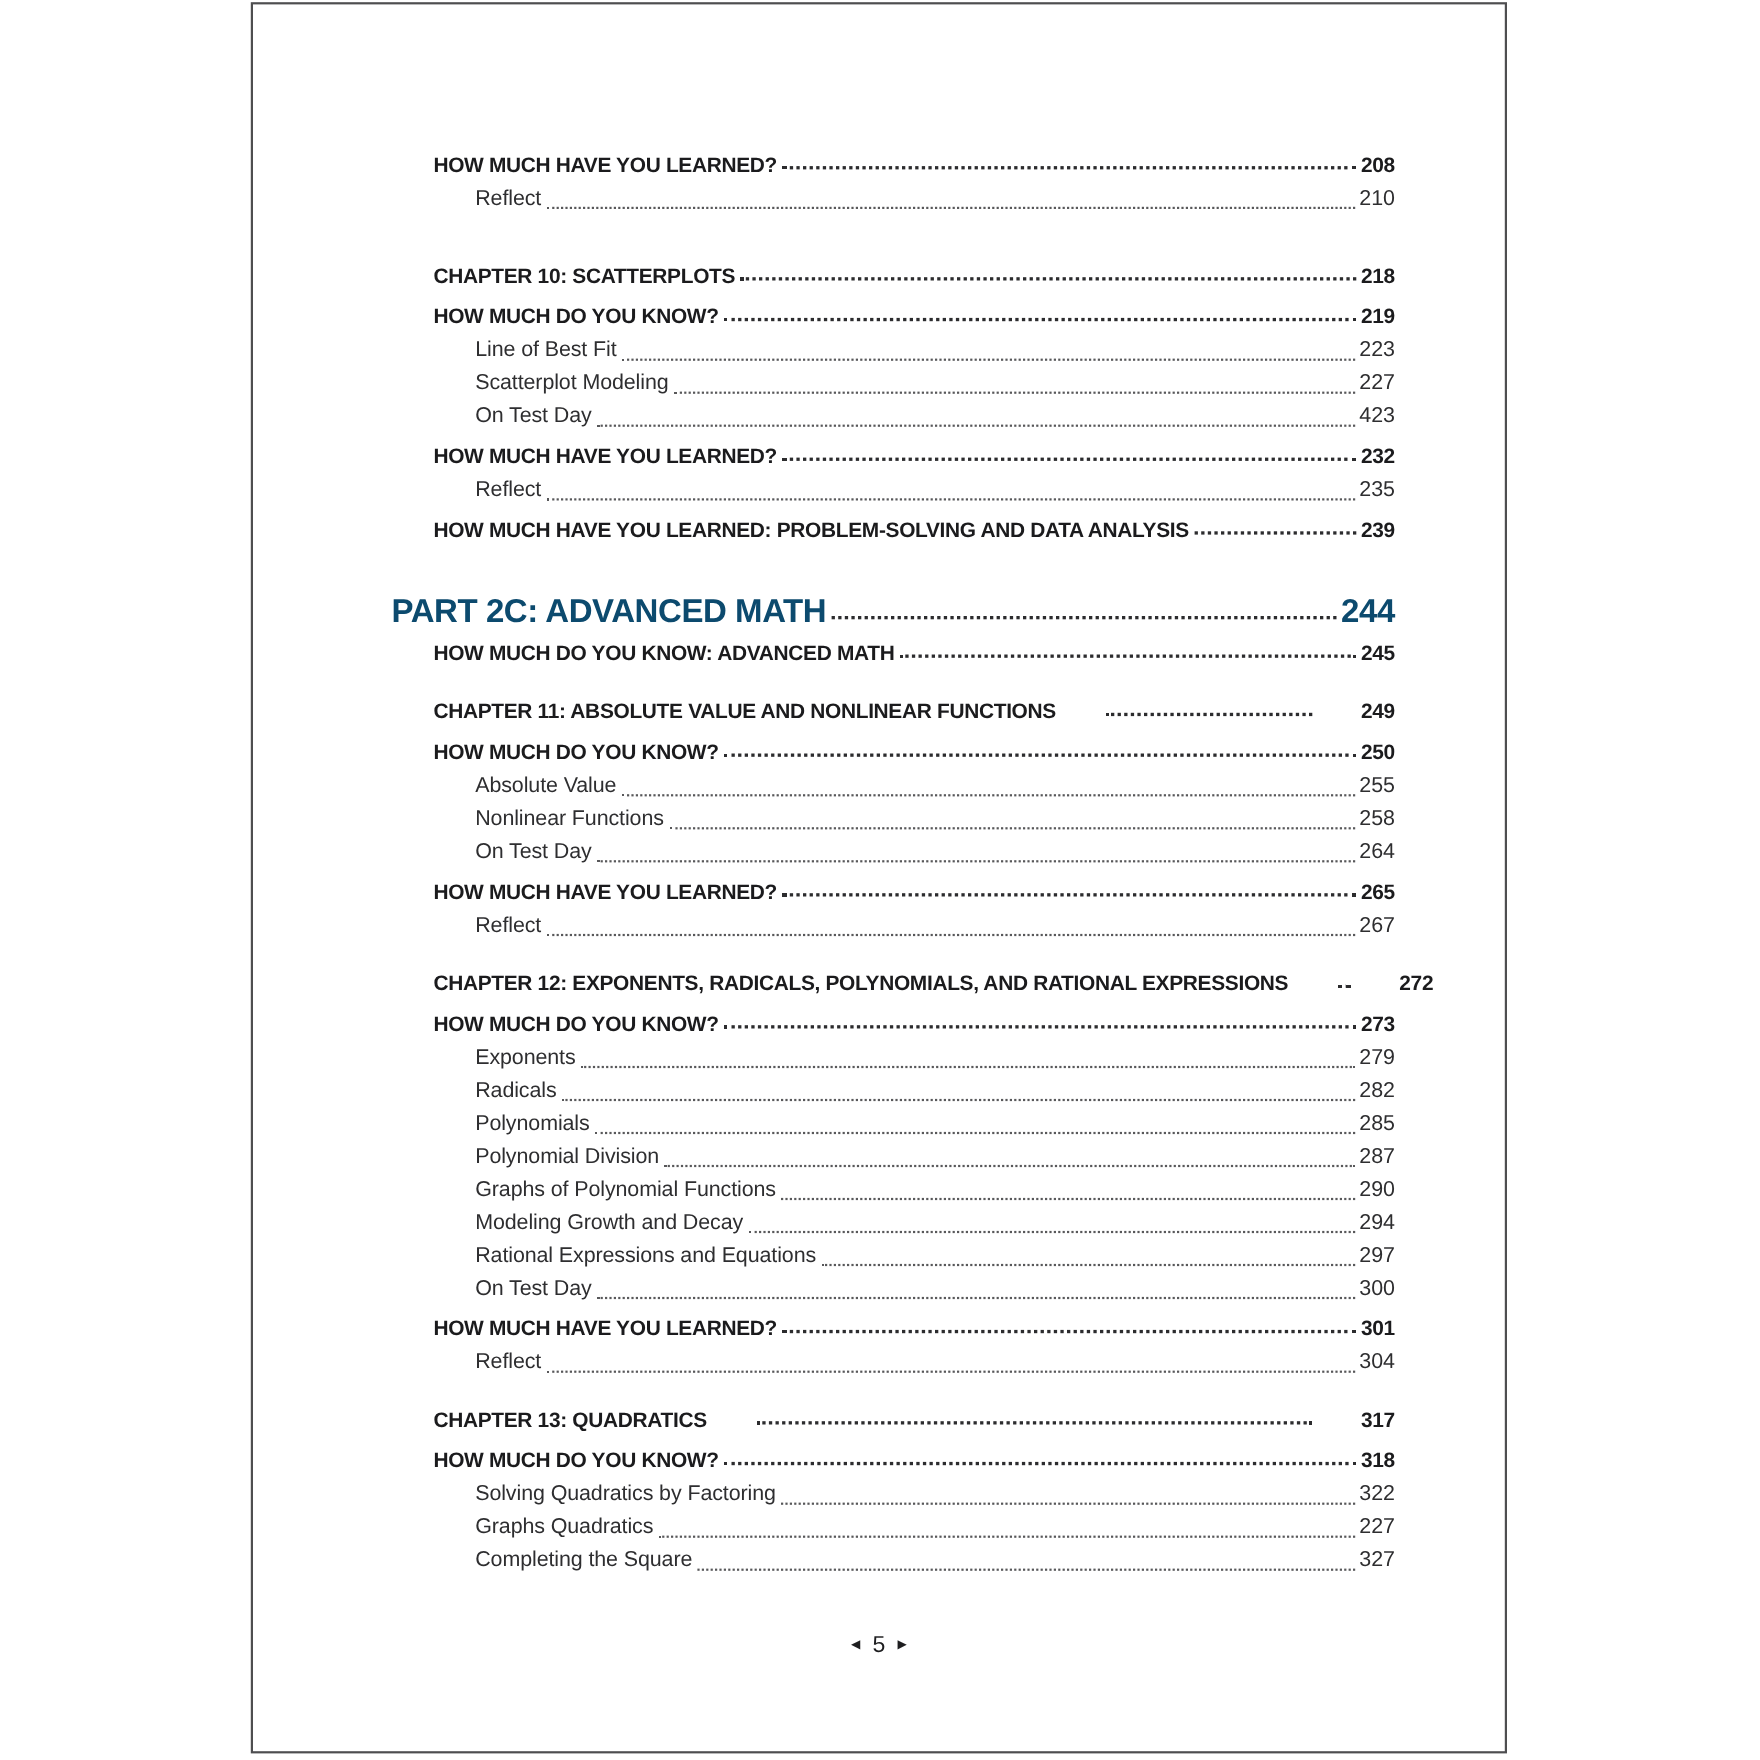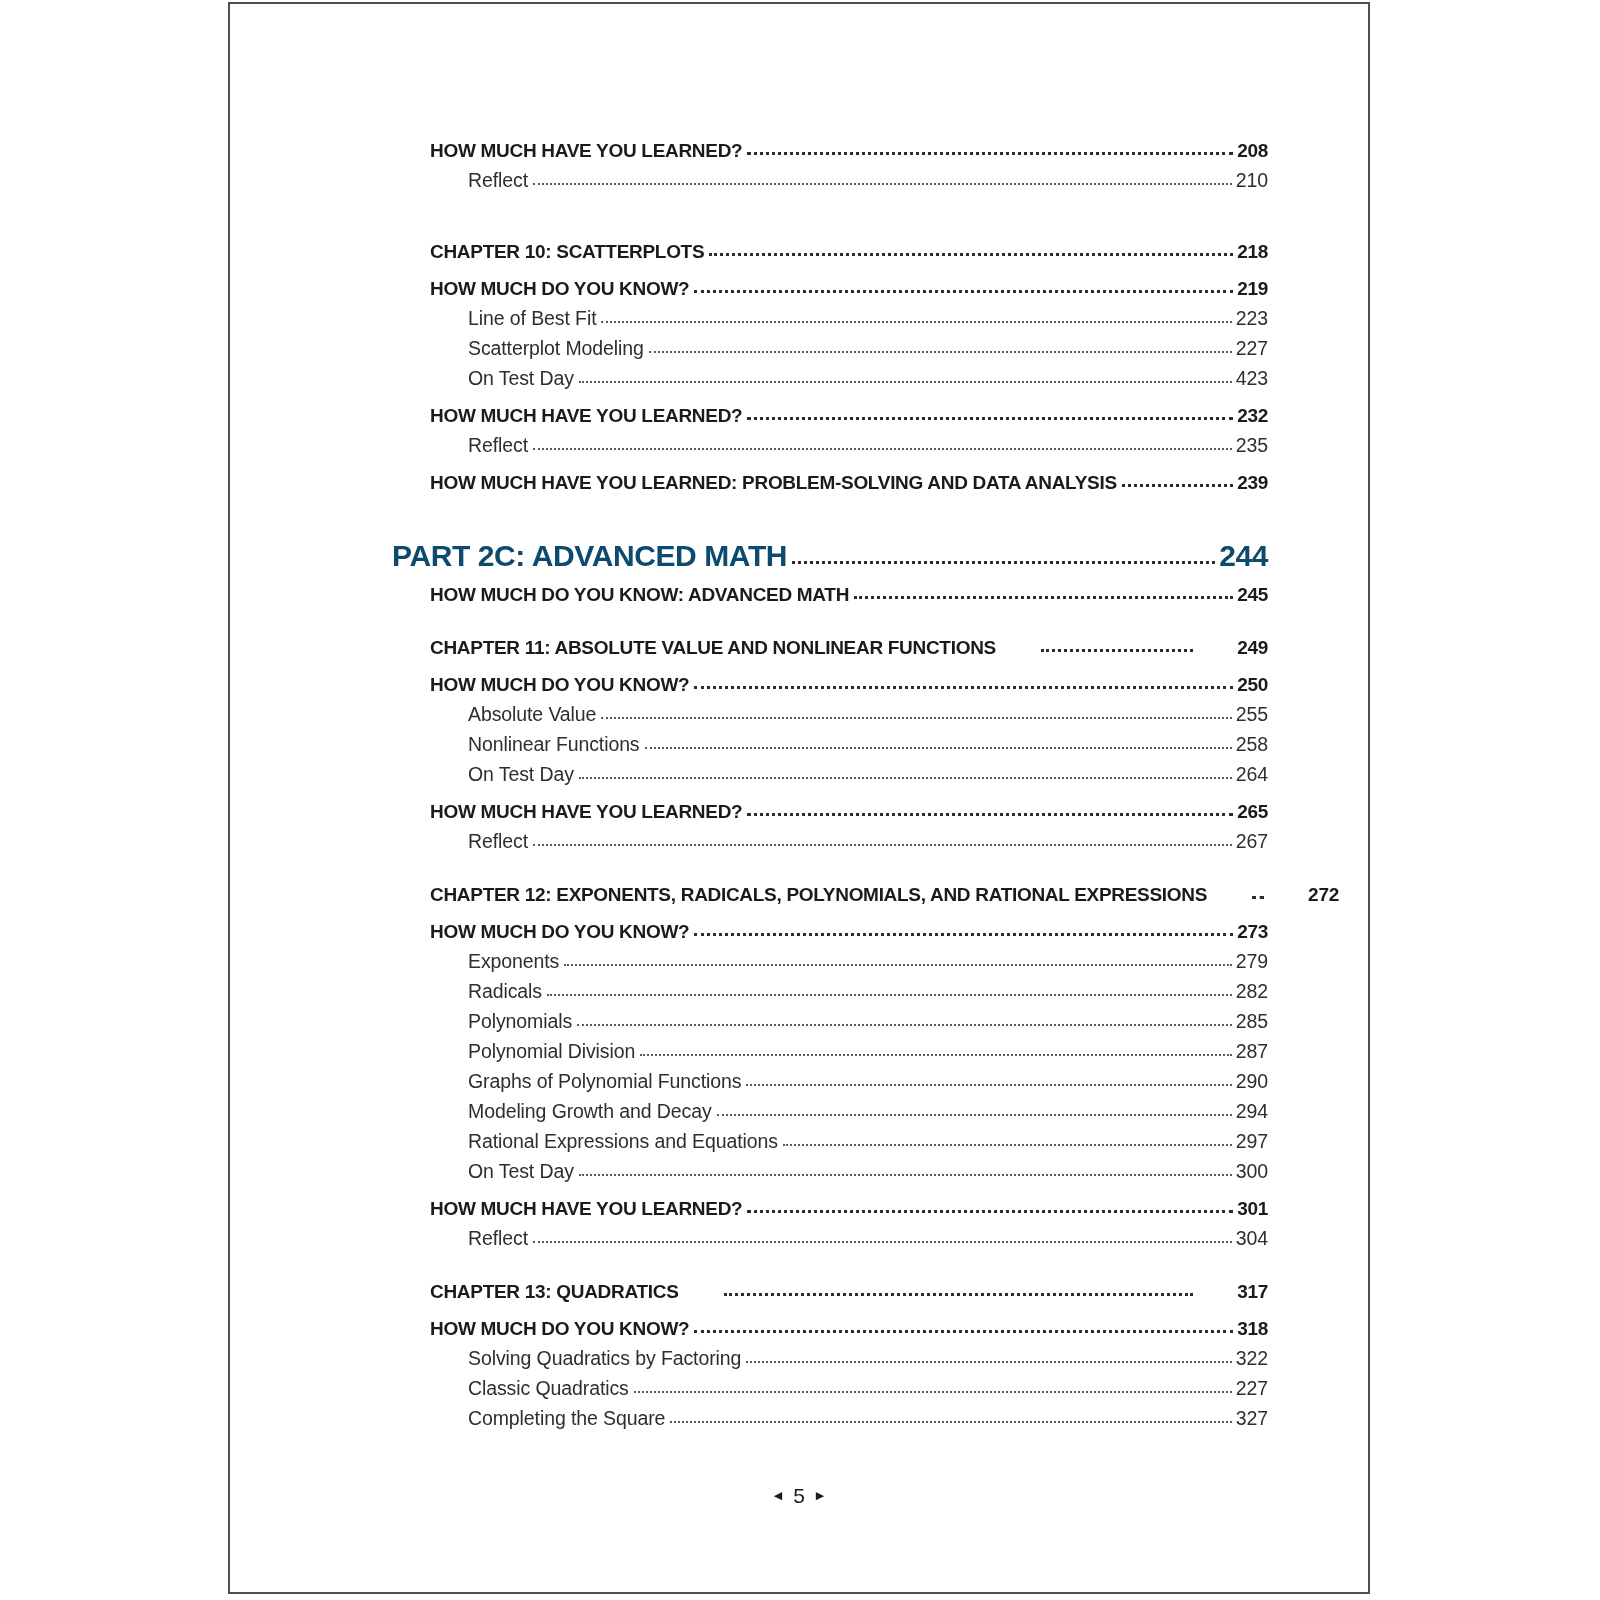--- a/index.html
+++ b/index.html
@@ -11,21 +11,20 @@
     color: #1d1d1f;
   }
   .canvas { position: relative; width: 1600px; height: 1600px; background: #ffffff; }
 
   .book-page {
     position: absolute;
     left: 228px; top: 2px;
     width: 1142px; height: 1592px;
     background: #ffffff;
     border: 2px solid #4e4e50;
-    padding-left: 36px;
   }
 
   .toc {
     padding: 135px 100px 0 126px;
   }
 
   .toc-row {
     display: flex;
     align-items: baseline;
     line-height: 23px;
@@ -59,21 +58,21 @@
 
   
   .toc-row.h1 { margin-left: 38px; }
   .toc-row.h1 .toc-label,
   .toc-row.h1 .toc-page {
     font-size: 19px; font-weight: bold; letter-spacing: -0.3px; color: #1b1b1d;
   }
   .toc-row.h1 .leader { border-bottom: 3px dotted #2c2c2e; }
 
   
-  .toc-row.sub { margin-left: 76px; }
+  .toc-row.sub { margin-left: 76px; align-items: flex-end; }
   .toc-row.sub .toc-label,
   .toc-row.sub .toc-page {
     font-size: 19.5px; font-weight: 400; letter-spacing: -0.1px; color: #2e2e30;
   }
   .toc-row.sub .leader { border-bottom: 2px dotted #58585a; }
 
   .page-footer {
     position: absolute;
     left: 0; bottom: 86px;
     width: 100%;
@@ -256,21 +255,21 @@
         <span class="toc-label">HOW MUCH DO YOU KNOW?</span>
         <span class="leader"></span>
         <span class="toc-page">318</span>
       </div>
         <div class="toc-row sub">
         <span class="toc-label">Solving Quadratics by Factoring</span>
         <span class="leader"></span>
         <span class="toc-page">322</span>
       </div>
         <div class="toc-row sub">
-        <span class="toc-label">Classic Quadratics</span>
+        <span class="toc-label">Graphs Quadratics</span>
         <span class="leader"></span>
         <span class="toc-page">227</span>
       </div>
         <div class="toc-row sub">
         <span class="toc-label">Completing the Square</span>
         <span class="leader"></span>
         <span class="toc-page">327</span>
       </div>
       </div>
 

